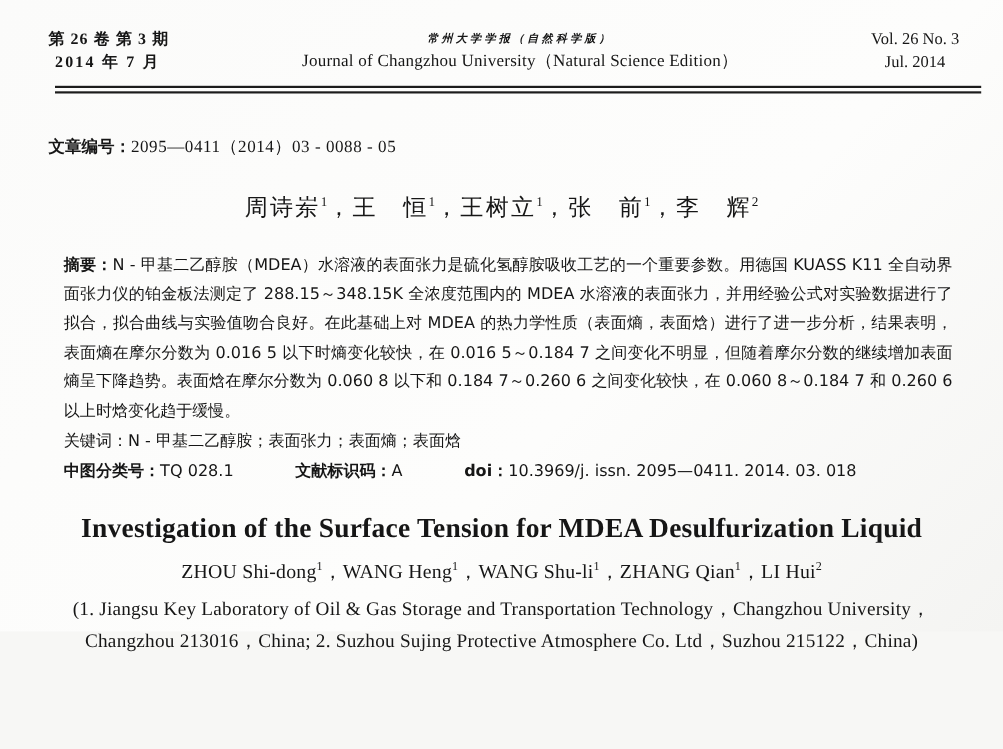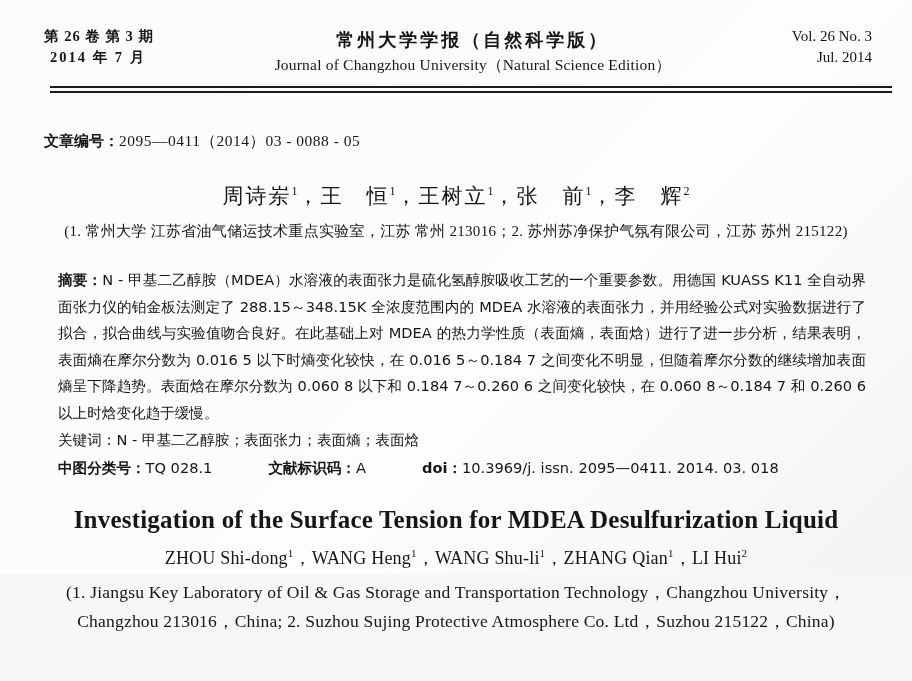--- a/index.html
+++ b/index.html
@@ -17,23 +17,23 @@
     padding-top:26px;
   }
   
   .jheader{
     display:flex;justify-content:space-between;align-items:flex-start;
     padding:0 40px 0 44px;
   }
   .jh-left{font-size:14.5px;line-height:21px;font-weight:bold;letter-spacing:1px;}
   .jh-left .l2{padding-left:6px;letter-spacing:2px;}
   .jh-center{text-align:center;margin-top:2px;}
-  .jh-center .cn{font-size:18px;font-weight:bold;letter-spacing:3px;}
+  .jh-center .cn{font-size:10px;font-weight:bold;letter-spacing:3px;font-style:italic;}
   .jh-center .en{font-size:15.5px;margin-top:3px;letter-spacing:.2px;}
-  .jh-right{font-size:15px;line-height:21px;text-align:right;}
+  .jh-right{font-size:15px;line-height:21px;text-align:center;}
   .double-rule{
     margin:10px 20px 0 50px;
     height:3px;
     border-top:2px solid #1c1c1c;
     border-bottom:2px solid #1c1c1c;
   }
   
   .article-no{
     margin:38px 0 0 44px;
     font-size:15px;
@@ -115,21 +115,20 @@
 
   <div class="double-rule"></div>
 
   <div class="article-no">
     <span class="lbl">文章编号：</span><span class="val">2095—0411（2014）03 - 0088 - 05</span>
   </div>
 
 
   <div class="authors-cn" id="authors-cn"><span>周诗岽<sup>1</sup></span><span>，</span><span>王　恒<sup>1</sup></span><span>，</span><span>王树立<sup>1</sup></span><span>，</span><span>张　前<sup>1</sup></span><span>，</span><span>李　辉<sup>2</sup></span></div>
 
-  <div class="affil-cn">(1. 常州大学 江苏省油气储运技术重点实验室，江苏 常州 213016；2. 苏州苏净保护气氛有限公司，江苏 苏州 215122)</div>
 
   <div class="abs-block">
     <span class="lbl">摘要：</span><span>N - 甲基二乙醇胺（MDEA）水溶液的表面张力是硫化氢醇胺吸收工艺的一个重要参数。用德国 KUASS K11 全自动界面张力仪的铂金板法测定了 288.15～348.15K 全浓度范围内的 MDEA 水溶液的表面张力，并用经验公式对实验数据进行了拟合，拟合曲线与实验值吻合良好。在此基础上对 MDEA 的热力学性质（表面熵，表面焓）进行了进一步分析，结果表明，表面熵在摩尔分数为 0.016 5 以下时熵变化较快，在 0.016 5～0.184 7 之间变化不明显，但随着摩尔分数的继续增加表面熵呈下降趋势。表面焓在摩尔分数为 0.060 8 以下和 0.184 7～0.260 6 之间变化较快，在 0.060 8～0.184 7 和 0.260 6 以上时焓变化趋于缓慢。</span>
   </div>
 
   <div class="kw-line">
     <span class="lbl">关键词：</span><span>N - 甲基二乙醇胺；表面张力；表面熵；表面焓</span>
   </div>
 
   <div class="clc-line">

